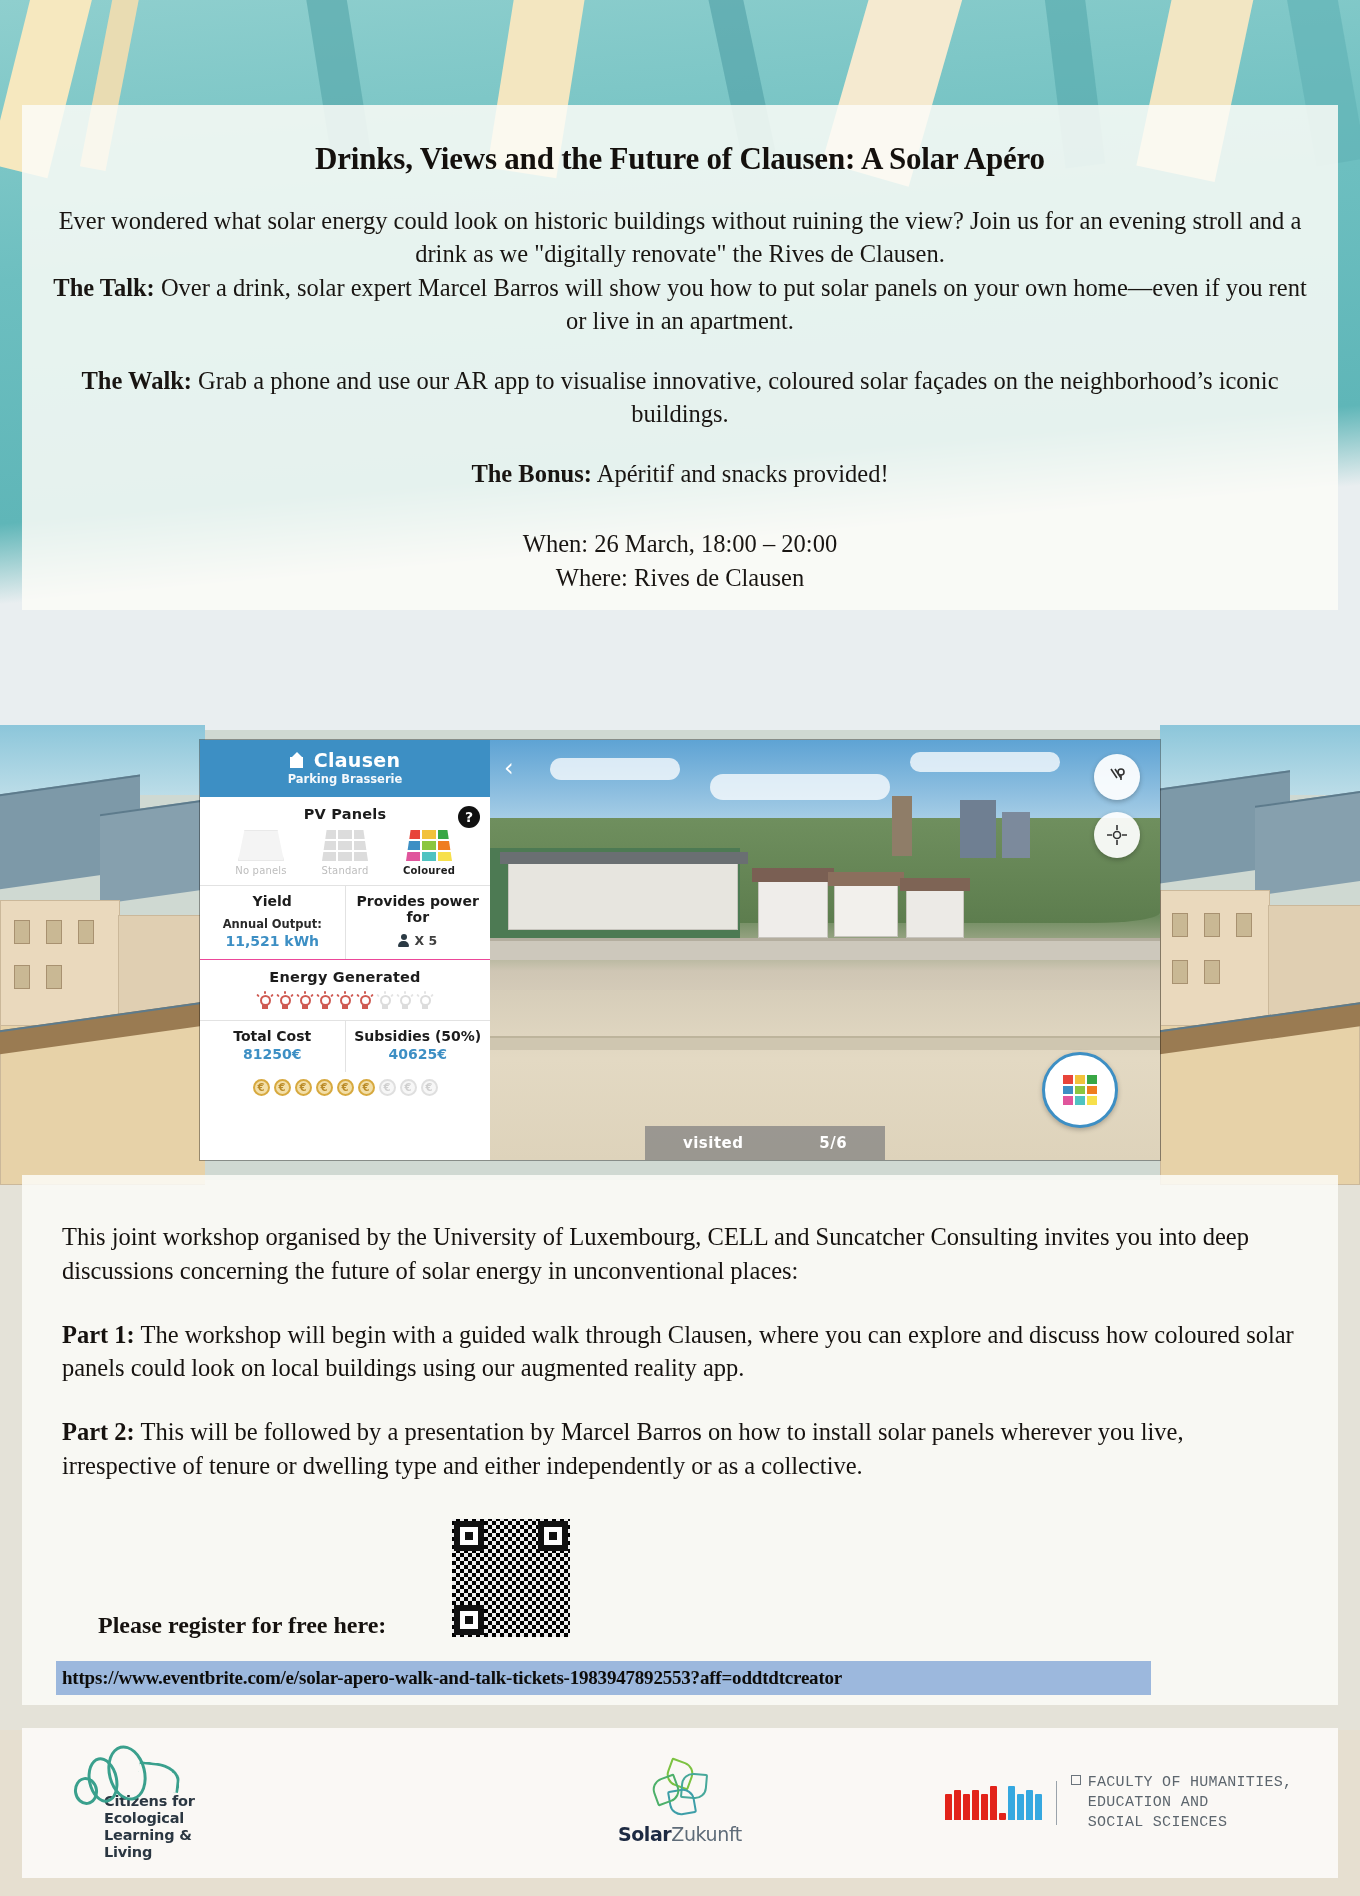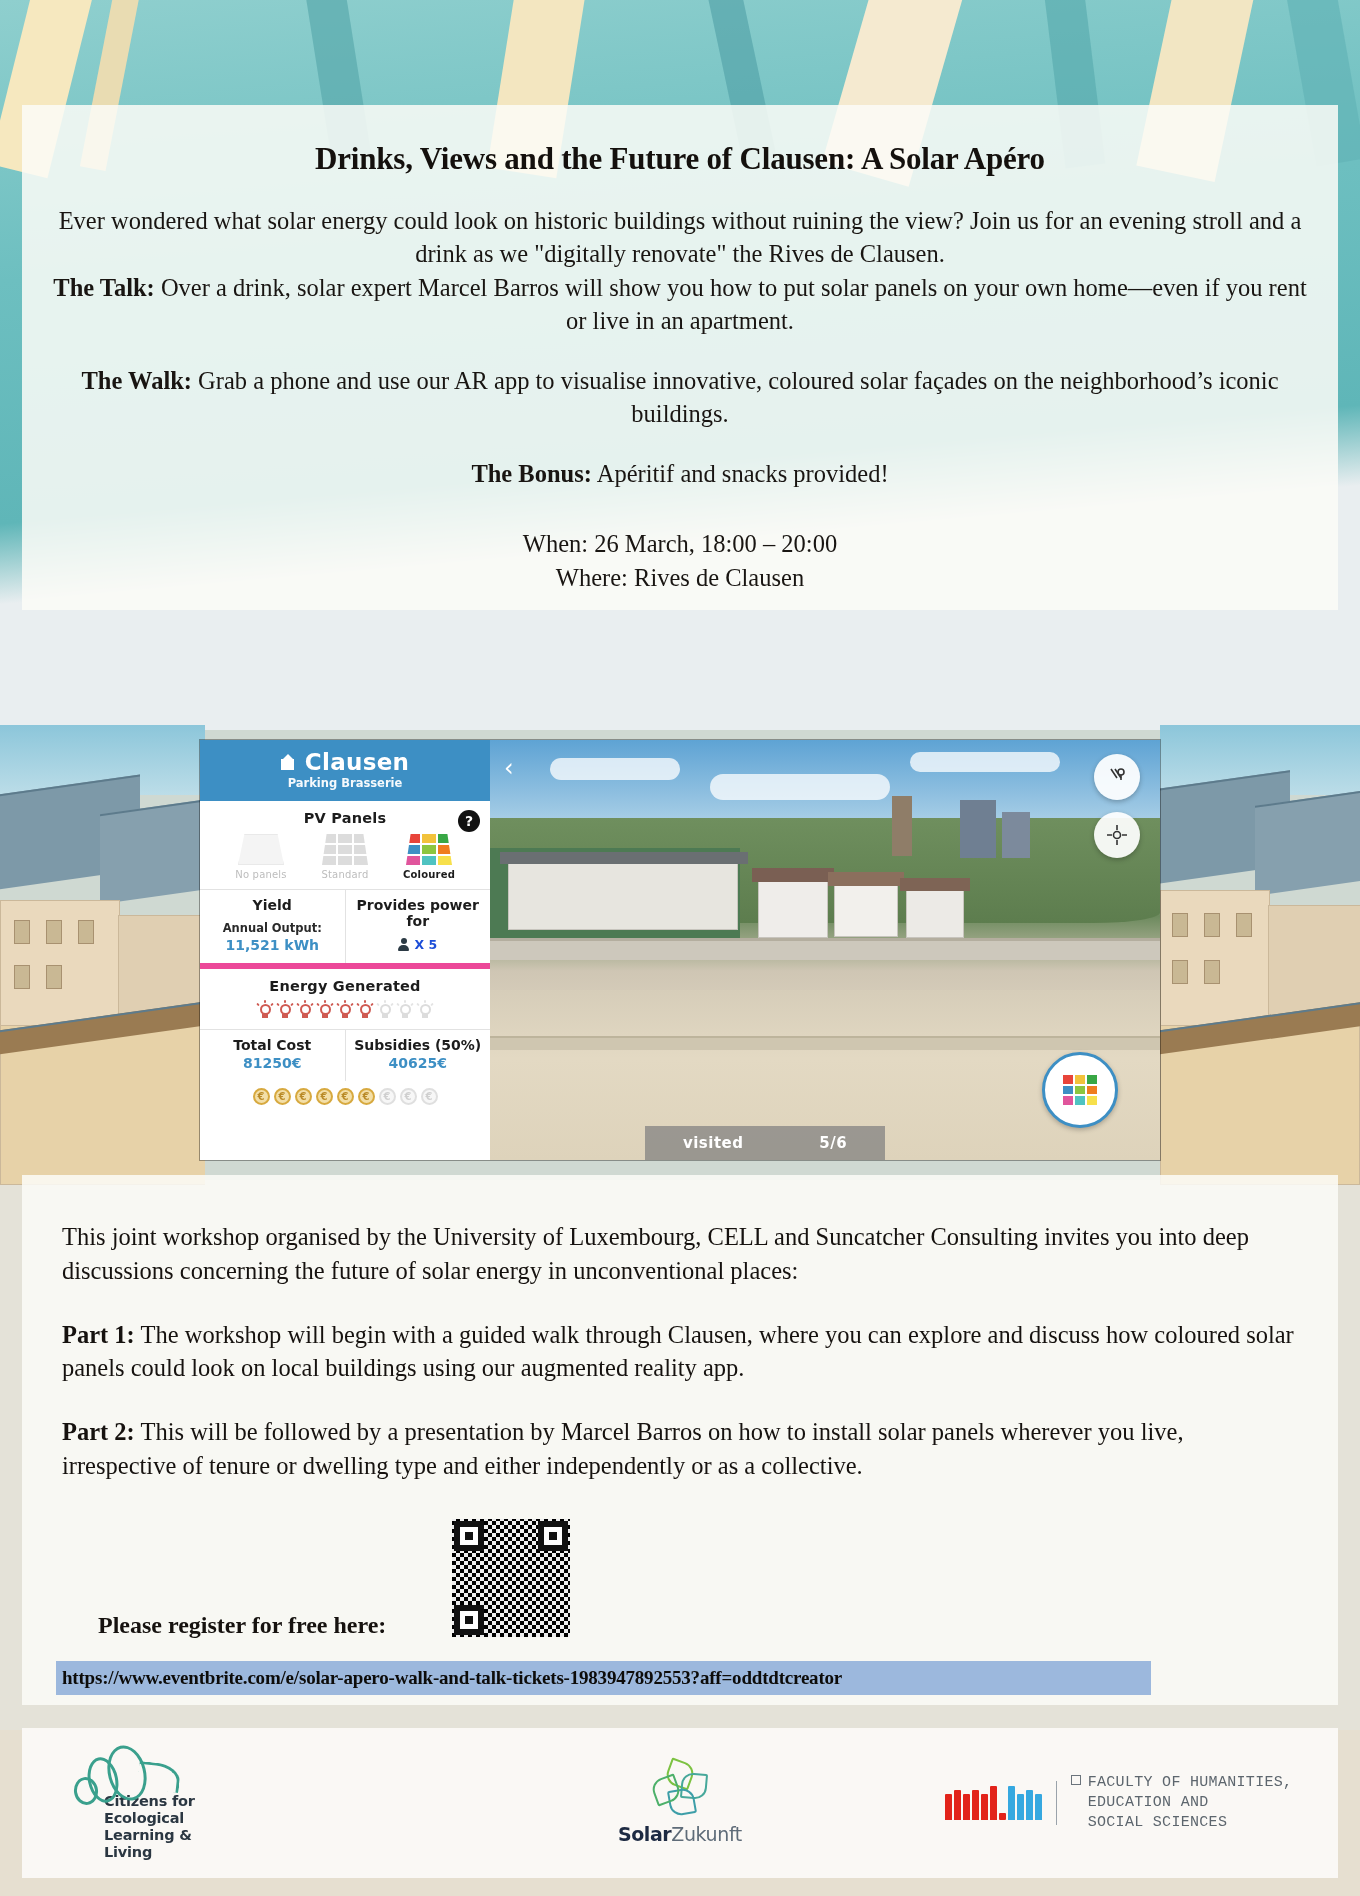--- a/index.html
+++ b/index.html
@@ -158,21 +158,21 @@
   .app-header {
     background: #3d8fc4;
     color: #fff;
     padding: 9px 0 11px 0;
     text-align: center;
   }
   .app-header .hrow {
     display: flex; align-items: center; justify-content: center; gap: 7px;
   }
   .app-header .hname {
-    font-size: 23px; font-weight: 700; letter-spacing: .3px;
+    font-size: 19px; font-weight: 700; letter-spacing: .3px;
   }
   .app-header .hsub {
     font-size: 11.5px; font-weight: 600; margin-top: 1px; opacity: .95;
   }
   .home-ic { width: 17px; height: 16px; position: relative; }
   .home-ic::before {
     content:''; position:absolute; left:0; bottom:0; width:13px; height:11px; background:#fff;
   }
   .home-ic::after {
     content:''; position:absolute; left:1px; top:0; width:0; height:0;
@@ -199,40 +199,40 @@
     border: 1px solid #e9e9e9;
   }
   .pv-grid {
     width: 46px; height: 31px; margin: 0 auto;
     display: grid; grid-template-columns: repeat(3,1fr); grid-template-rows: repeat(3,1fr);
     gap: 2px;
     clip-path: polygon(10% 0, 90% 0, 100% 100%, 0 100%);
   }
   .pv-grid.std div { background: #dcdcdc; }
 
-  .split { display: flex; border-bottom: 6px solid #ec4899; }
+  .split { display: flex; border-bottom: 1px solid #ec4899; }
   .split > div {
     flex: 1; text-align: center; padding: 8px 4px 10px 4px;
   }
   .split > div:first-child { border-right: 1px solid #e2e2e2; }
   .cell-h { font-size: 14px; font-weight: 700; color: #1c1c1c; line-height: 1.12; }
   .cell-sub { font-size: 11.5px; font-weight: 700; color: #2a2a2a; margin-top: 7px; }
   .cell-val { font-size: 14px; font-weight: 700; color: #3d8fc4; margin-top: 2px; }
   .ppl { display:flex; align-items:center; justify-content:center; gap:5px; margin-top: 8px; }
   .person {
     width: 11px; height: 13px; position: relative;
   }
   .person::before {
     content:''; position:absolute; top:0; left:2.5px; width:6px; height:6px; border-radius:50%; background:#2b3a44;
   }
   .person::after {
     content:''; position:absolute; bottom:0; left:0; width:11px; height:6px; background:#2b3a44;
     border-radius: 5px 5px 1px 1px;
   }
-  .ppl .cnt { font-size: 12.5px; font-weight: 700; color: #1d4ed8; }
+  .ppl .cnt { font-size: 12.5px; font-weight: 700; color: #404040; }
 
   .bulbs { display: flex; justify-content: center; gap: 3px; margin-top: 7px; padding: 0 6px; }
   .bulb { width: 17px; height: 19px; position: relative; }
   .bulb .glass {
     position:absolute; top:3px; left:3px; width:11px; height:11px; border-radius:50%;
     border: 2px solid #cf5a52;
   }
   .bulb .base {
     position:absolute; bottom:1.5px; left:5.5px; width:6px; height:4px; background:#cf5a52;
   }

